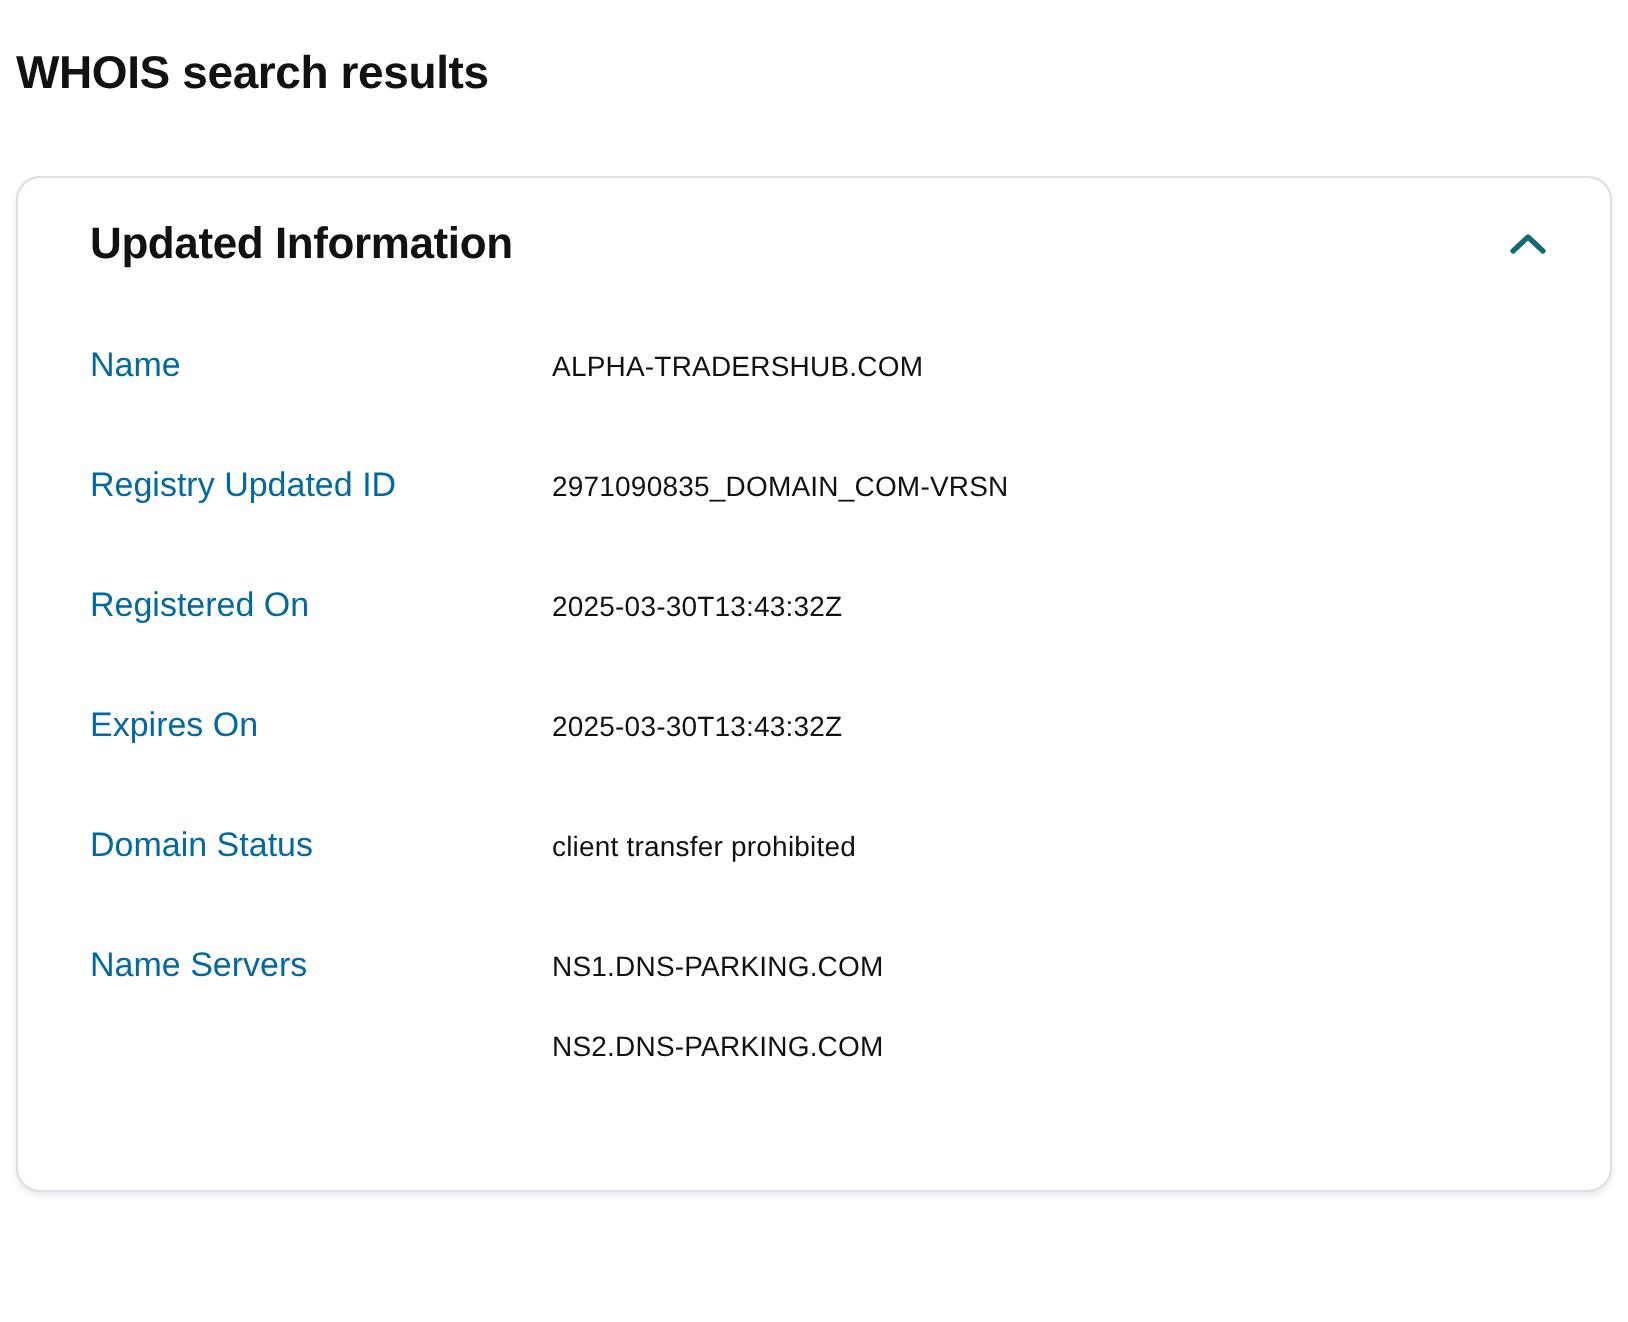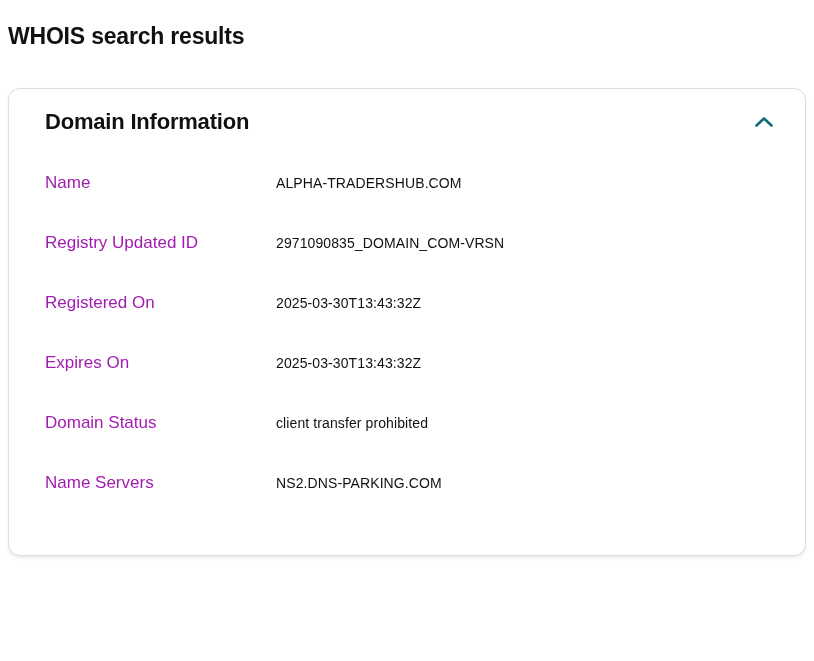--- a/index.html
+++ b/index.html
@@ -65,21 +65,21 @@
     display: flex;
     align-items: flex-start;
     padding: 18px 0;
   }
   .row-label {
     width: 231px;
     flex: 0 0 231px;
     font-size: 17px;
     line-height: 24px;
     font-weight: 400;
-    color: #a21caf;
+    color: #0369a1;
   }
   .row-values {
     flex: 1;
   }
   .row-value {
     font-size: 14px;
     line-height: 24px;
     font-weight: 400;
     color: #111111;
     letter-spacing: 0.1px;
@@ -91,21 +91,21 @@
 </head>
 <body>
 
 <div class="page">
 
   <h1 class="page-title">WHOIS search results</h1>
 
   <div class="card">
 
     <div class="card-header">
-      <div class="card-title">Domain Information</div>
+      <div class="card-title">Updated Information</div>
       <button class="collapse-btn" aria-label="Collapse section">
         <span style="display:flex;">
           <svg width="22" height="16" viewBox="0 0 22 16" fill="none">
             <polyline points="3.5,11.5 11,4.5 18.5,11.5" stroke="#116b77" stroke-width="2.6" stroke-linecap="round" stroke-linejoin="round" fill="none"></polyline>
           </svg>
         </span>
       </button>
     </div>
 
     <div class="rows">
@@ -142,19 +142,20 @@
       <div class="row">
         <div class="row-label">Domain Status</div>
         <div class="row-values">
           <div class="row-value">client transfer prohibited</div>
         </div>
       </div>
 
       <div class="row">
         <div class="row-label">Name Servers</div>
         <div class="row-values">
+          <div class="row-value">NS1.DNS-PARKING.COM</div>
           <div class="row-value">NS2.DNS-PARKING.COM</div>
         </div>
       </div>
 
     </div>
   </div>
 </div>
 
 </body></html>

